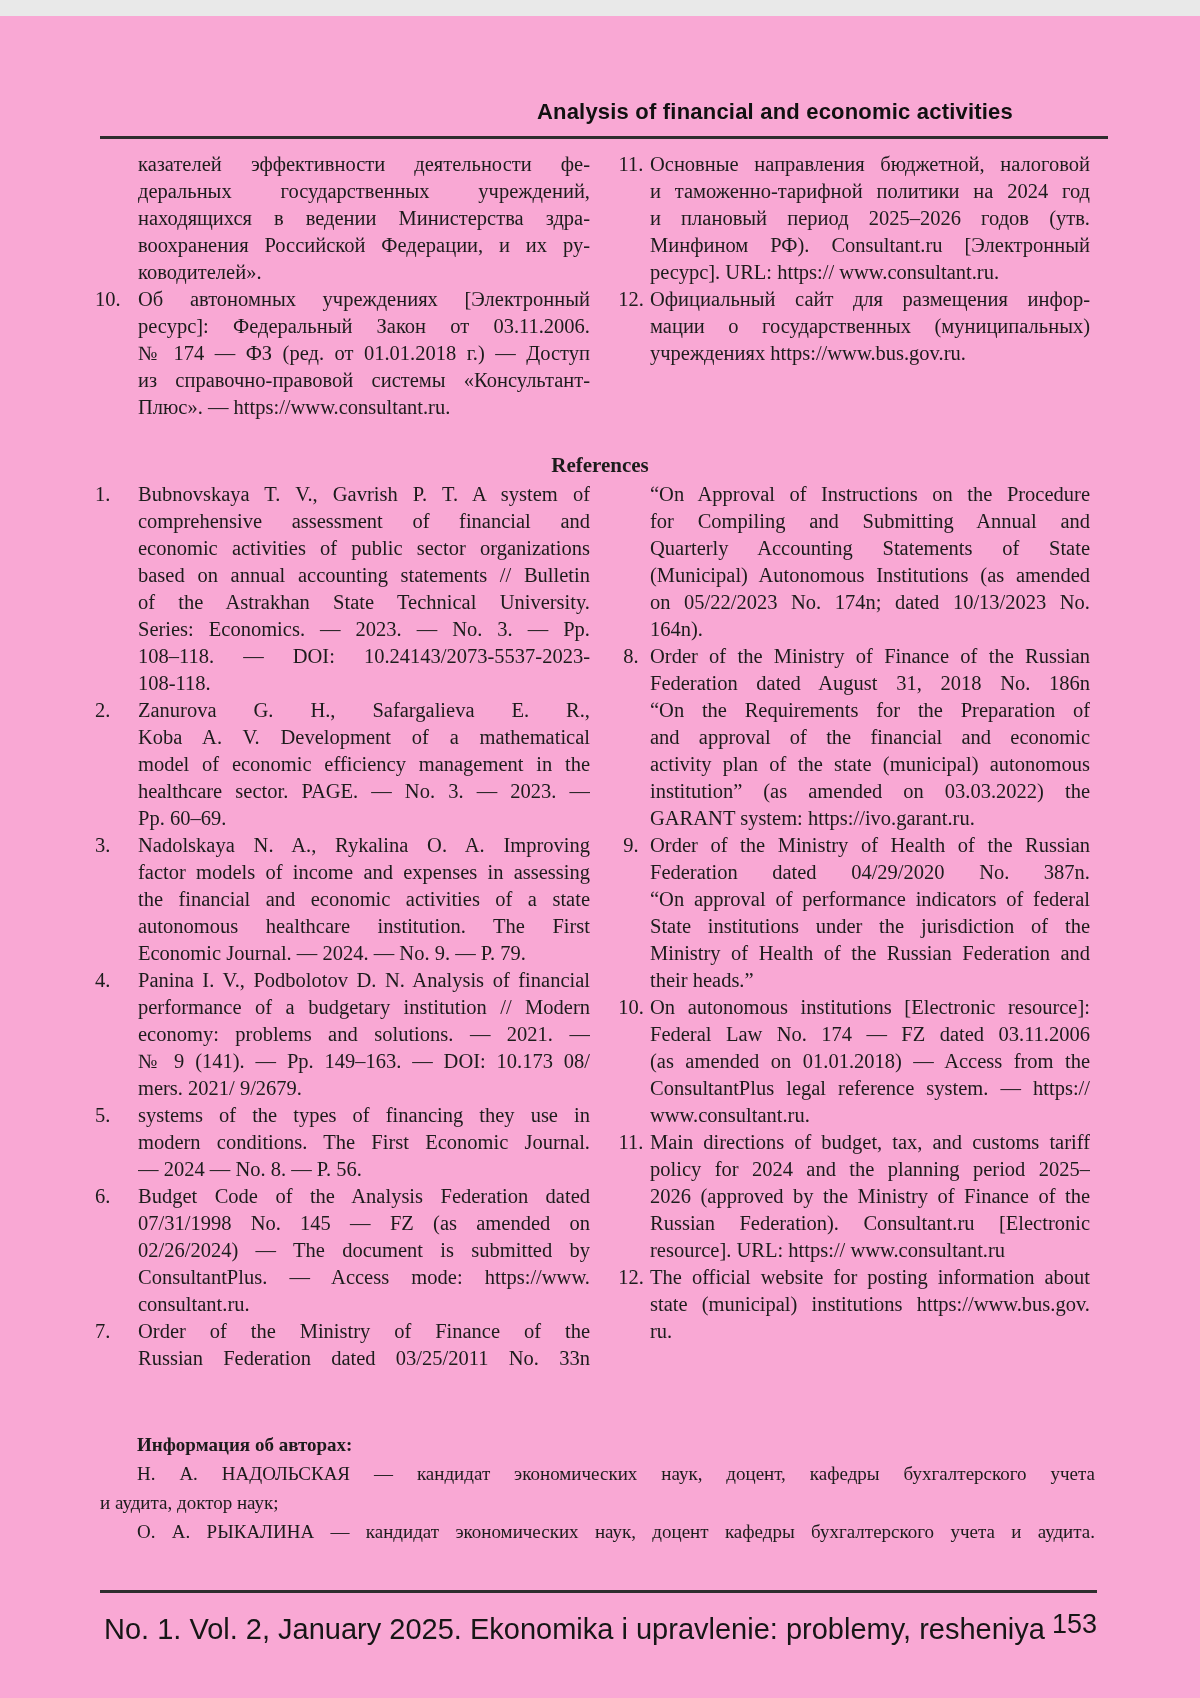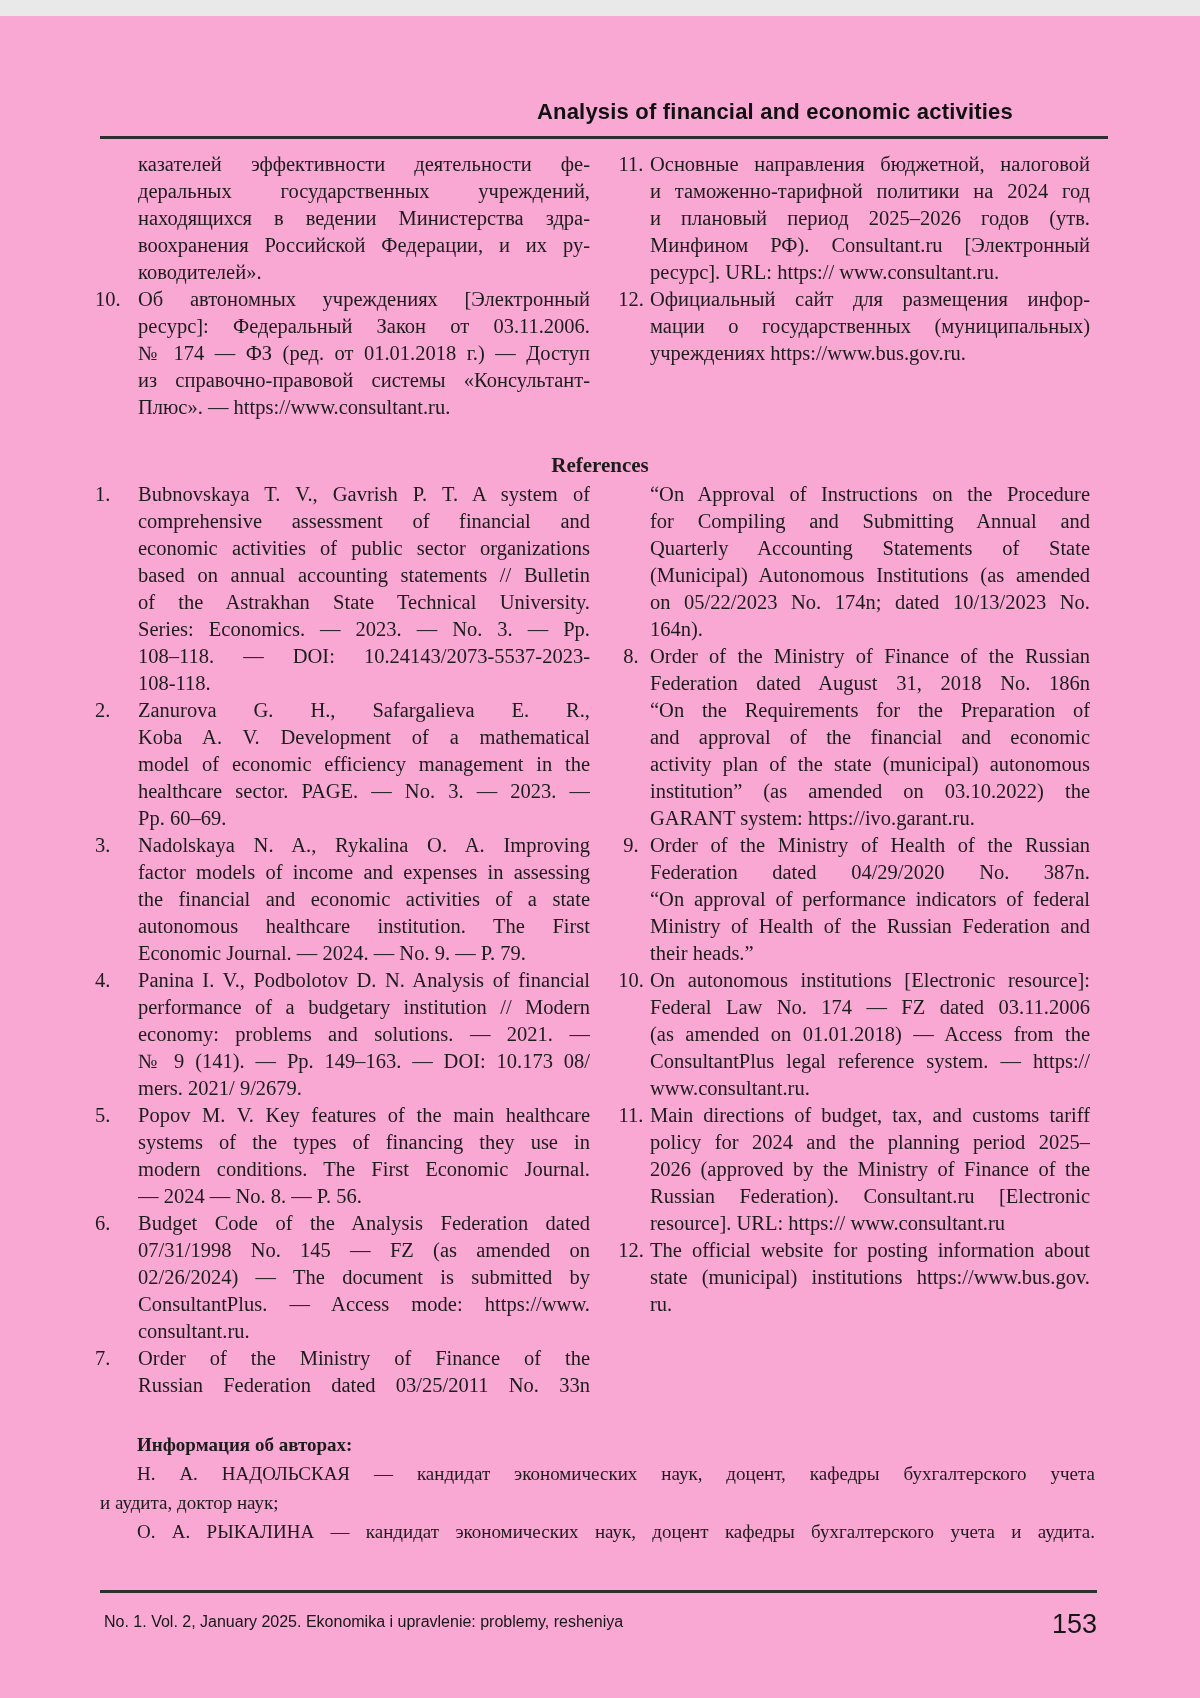--- a/index.html
+++ b/index.html
@@ -42,21 +42,21 @@
     position: absolute; top: 437px; left: 100px; width: 1000px;
     text-align: center; font-weight: bold; font-size: 21px;
   }
   .authors { position: absolute; top: 1414px; left: 100px; width: 995px; font-size: 19px; }
   .a-heading { padding-left: 37px; font-weight: bold; height: 29px; line-height: 29px; }
   .authors .jline { height: 29px; line-height: 29px; }
   .footer {
     position: absolute; top: 1593px; left: 104px; width: 993px; height: 40px;
     font-family: "Liberation Sans", sans-serif; color: #161616;
   }
-  .f-left { position: absolute; left: 0; top: 4px; font-size: 16px; }
+  .f-left { position: absolute; left: 0; top: 4px; font-size: 29px; }
   .f-page { position: absolute; right: 0; top: 0; font-size: 27px; text-align: center; }
   .accent-bar { position: absolute; left: 95px; top: 1691px; width: 535px; height: 7px; }
 </style>
 </head>
 <body>
 
 <div class="page">
 
   <div class="header-title">Analysis of financial and economic activities</div>
   <div class="rule rule-top"></div>
@@ -146,21 +146,20 @@
           <div class="jline">Panina I. V., Podbolotov D. N. Analysis of financial</div>
           <div class="jline">performance of a budgetary institution // Modern</div>
           <div class="jline">economy: problems and solutions. — 2021. —</div>
           <div class="jline">№ 9 (141). — Pp. 149–163. — DOI: 10.173 08/</div>
           <div class="jline last">mers. 2021/ 9/2679.</div>
         </div>
       </div>
       <div class="ref-item">
         <span class="num">5.</span>
         <div class="body">
-          <div class="jline">Popov M. V. Key features of the main healthcare</div>
           <div class="jline">systems of the types of financing they use in</div>
           <div class="jline">modern conditions. The First Economic Journal.</div>
           <div class="jline last">— 2024 — No. 8. — P. 56.</div>
         </div>
       </div>
       <div class="ref-item">
         <span class="num">6.</span>
         <div class="body">
           <div class="jline">Budget Code of the Analysis Federation dated</div>
           <div class="jline">07/31/1998 No. 145 — FZ (as amended on</div>
@@ -190,30 +189,31 @@
         </div>
       </div>
       <div class="ref-item">
         <span class="num">8.</span>
         <div class="body">
           <div class="jline">Order of the Ministry of Finance of the Russian</div>
           <div class="jline">Federation dated August 31, 2018 No. 186n</div>
           <div class="jline">“On the Requirements for the Preparation of</div>
           <div class="jline">and approval of the financial and economic</div>
           <div class="jline">activity plan of the state (municipal) autonomous</div>
-          <div class="jline">institution” (as amended on 03.10.2022) the</div>
+          <div class="jline">institution” (as amended on 03.03.2022) the</div>
           <div class="jline last">GARANT system: https://ivo.garant.ru.</div>
         </div>
       </div>
       <div class="ref-item">
         <span class="num">9.</span>
         <div class="body">
           <div class="jline">Order of the Ministry of Health of the Russian</div>
           <div class="jline">Federation dated 04/29/2020 No. 387n.</div>
           <div class="jline">“On approval of performance indicators of federal</div>
+          <div class="jline">State institutions under the jurisdiction of the</div>
           <div class="jline">Ministry of Health of the Russian Federation and</div>
           <div class="jline last">their heads.”</div>
         </div>
       </div>
       <div class="ref-item">
         <span class="num">10.</span>
         <div class="body">
           <div class="jline">On autonomous institutions [Electronic resource]:</div>
           <div class="jline">Federal Law No. 174 — FZ dated 03.11.2006</div>
           <div class="jline">(as amended on 01.01.2018) — Access from the</div>

